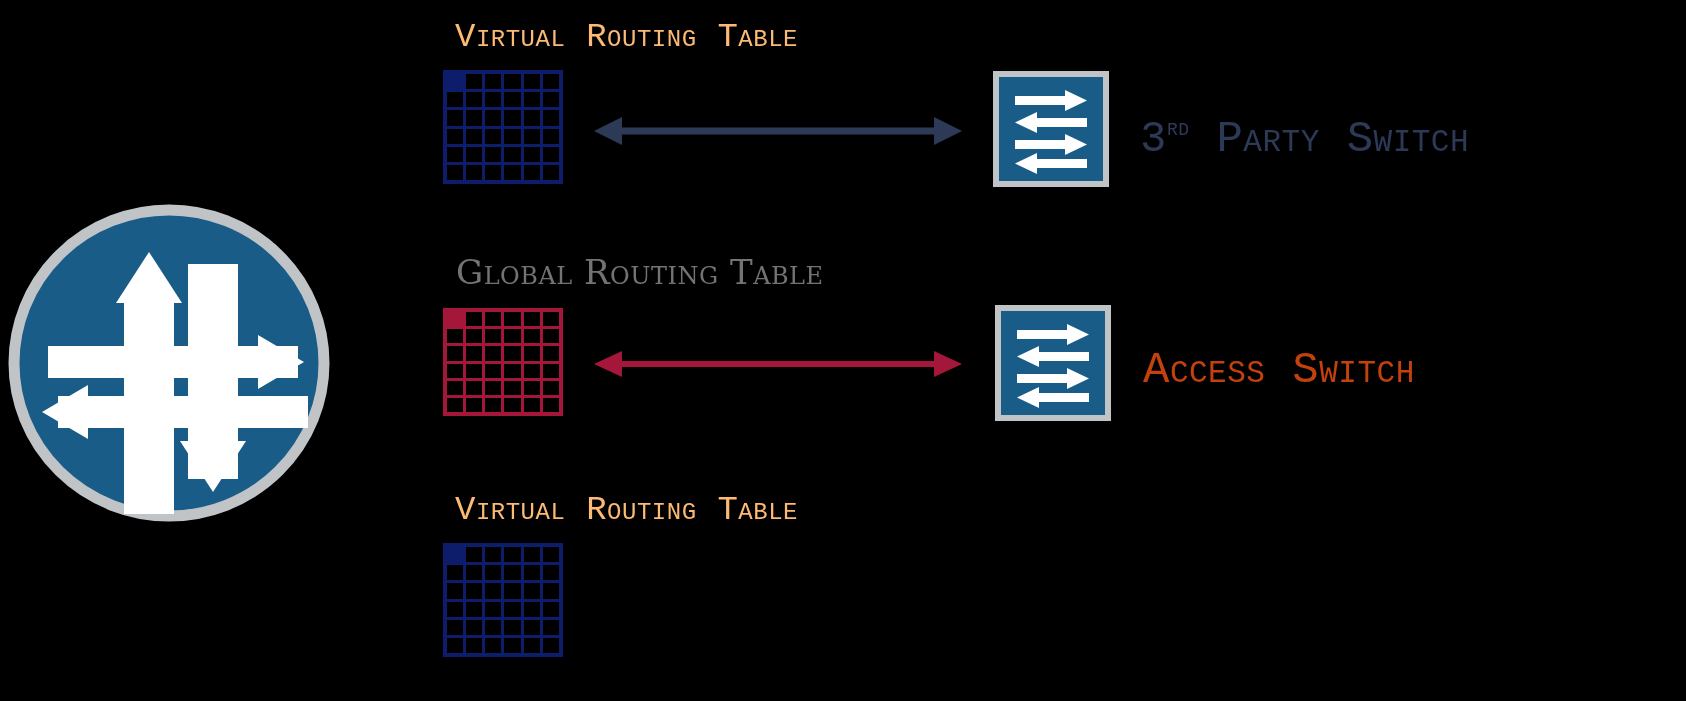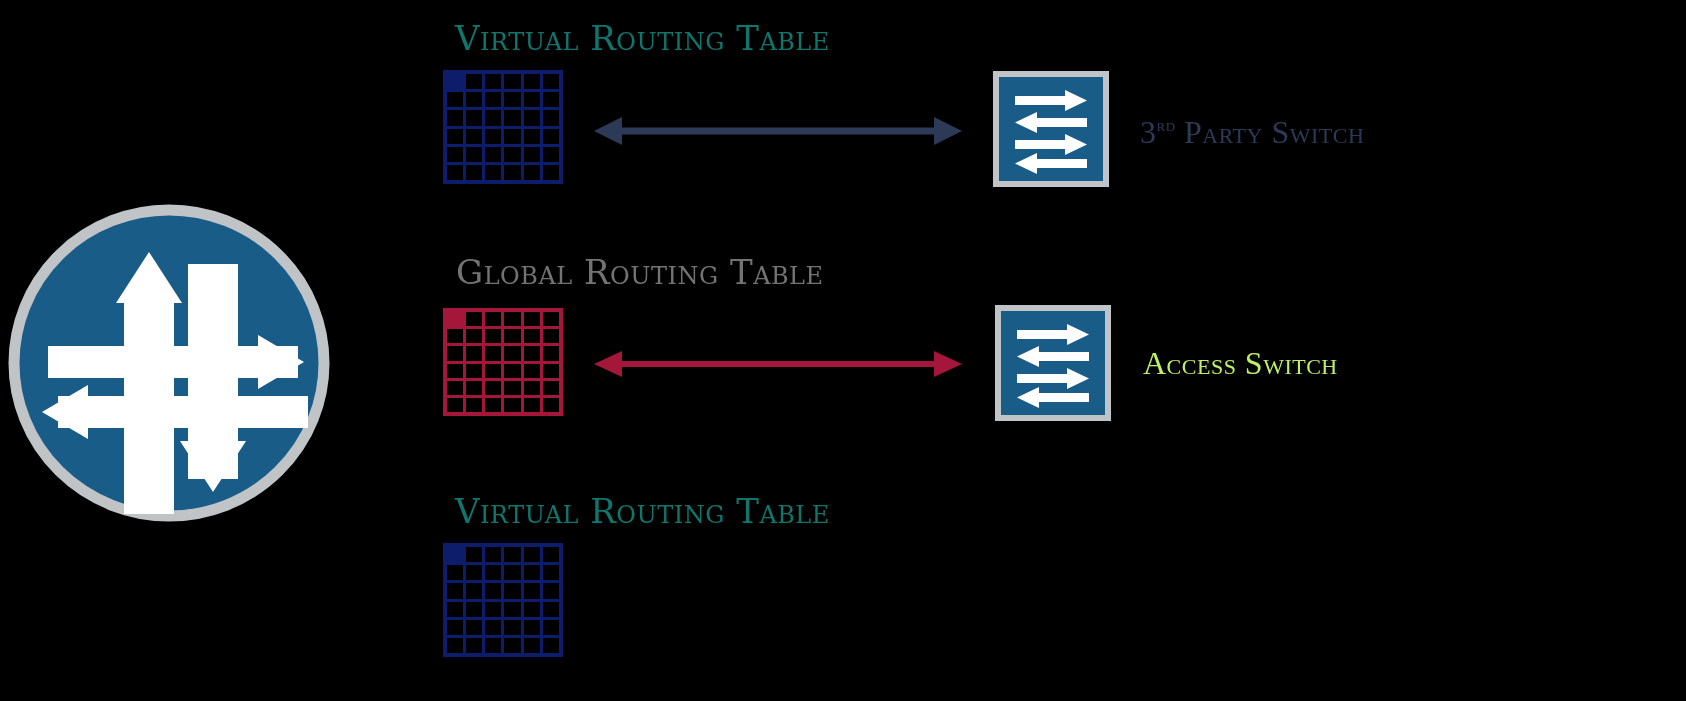--- a/index.html
+++ b/index.html
@@ -46,46 +46,46 @@
 
   
   .table-heading {
     position: absolute;
     font-family: "DejaVu Serif", serif;
     font-variant: small-caps;
     font-size: 34px;
     letter-spacing: 0.5px;
     white-space: nowrap;
   }
-  .heading-navy { color: #0f766e; }
+  .heading-navy { color: #fdba74; font-family: Liberation Mono, monospace; }
   .heading-red  { color: #737373; }
 
   
   .connector {
     position: absolute;
   }
 
   
   .switch-icon {
     position: absolute;
     width: 116px;
     height: 116px;
   }
 
   
   .switch-label {
     position: absolute;
-    font-family: Liberation Serif, serif;
+    font-family: Liberation Mono, monospace;
     font-variant: small-caps;
-    font-size: 32px;
+    font-size: 44px;
     letter-spacing: 0.5px;
     white-space: nowrap;
   }
   .label-navy { color: #2d3a57; }
-  .label-red  { color: #bef264; }
+  .label-red  { color: #c2410c; }
   .switch-label sup {
     font-size: 0.58em;
     vertical-align: super;
     font-variant: small-caps;
   }
 </style>
 </head>
 <body>
 
 <div class="router-icon">

